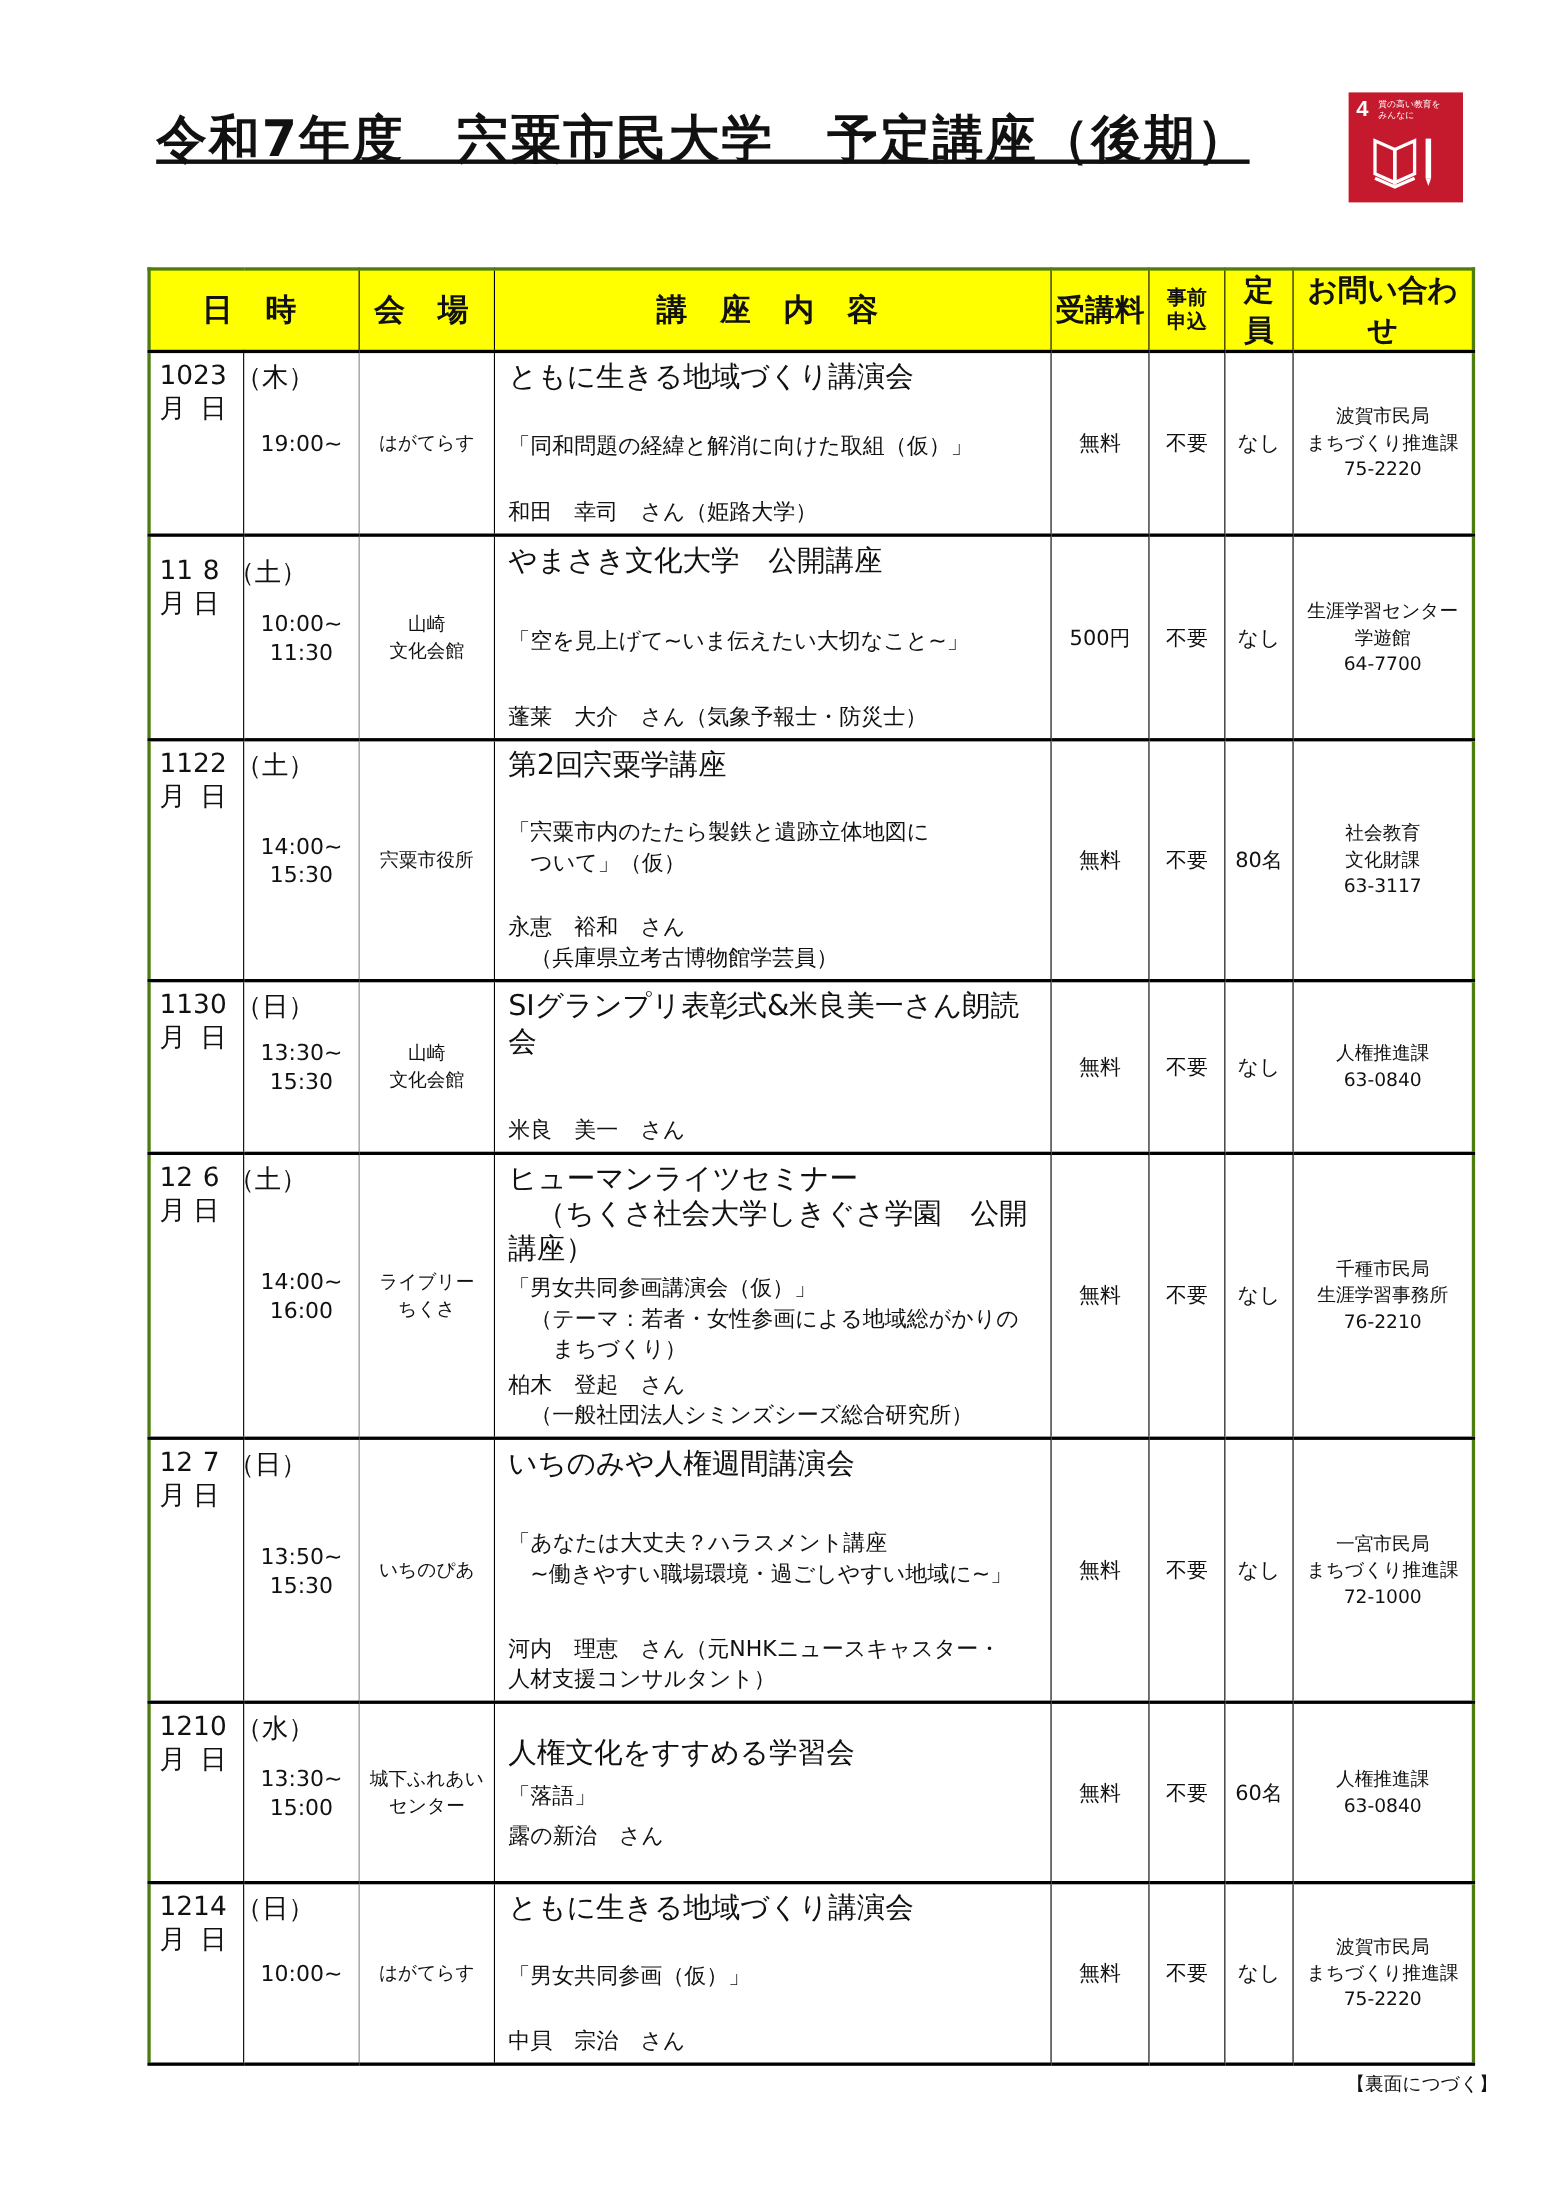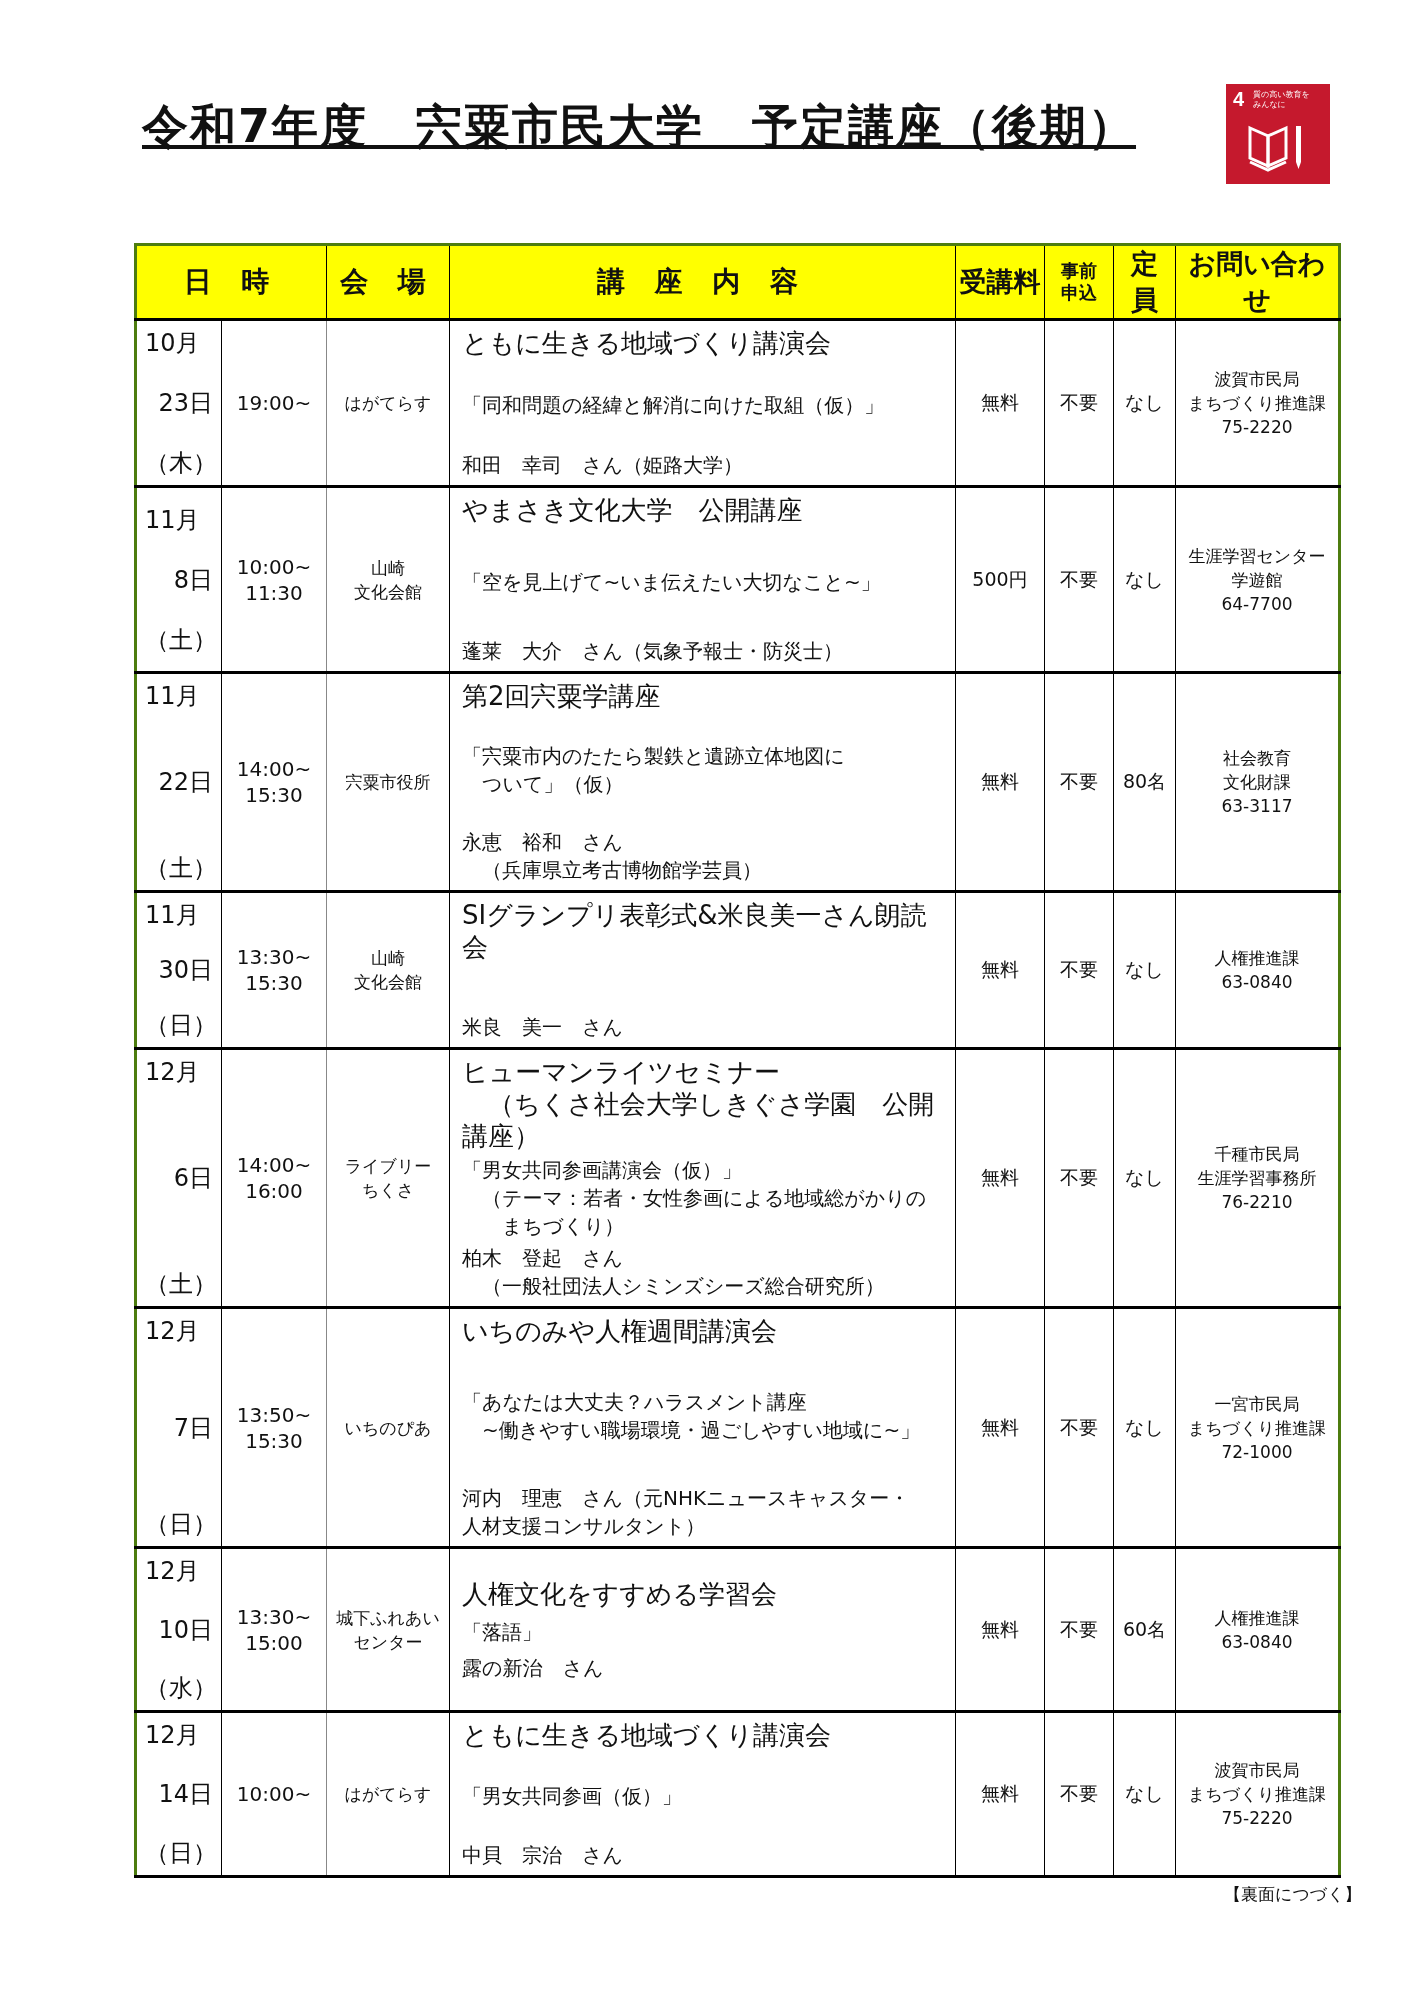--- a/index.html
+++ b/index.html
@@ -10,21 +10,21 @@
   .sdg .txt { position: absolute; left: 27px; top: 6px; font-size: 8px; line-height: 10px; white-space: pre; }
   .sdg svg { position: absolute; left: 22px; top: 38px; }
   table.sched { position: absolute; left: 134px; top: 243px; width: 1204px; border-collapse: collapse; table-layout: fixed; border: 3px solid #4d7c0f; }
   table.sched th { background: #ffff00; font-weight: bold; border: 1px solid #000; border-bottom: 3px solid #000; height: 72px; padding: 0; text-align: center; vertical-align: middle; }
   table.sched td { border-left: 1px solid #000; border-right: 1px solid #000; padding: 0; vertical-align: middle; }
   tr.row td { border-bottom: 3px solid #000; }
   th.h-big { font-size: 28px; letter-spacing: 10px; }
   th.h-mid { font-size: 27px; }
   th.h-small { font-size: 18px; line-height: 22px; margin-top: 48px; }
   td.date { font-size: 24px; }
-  .date-wrap { display: flex; flex-direction: column; justify-content: space-between; height: 100%; padding: 6px 0 6px 8px; box-sizing: border-box; }
+  .date-wrap { display: flex; flex-direction: row; justify-content: space-between; height: 100%; padding: 6px 0 6px 8px; box-sizing: border-box; }
   .date-wrap .day { text-align: right; padding-right: 8px; }
   td.time { text-align: center; font-size: 20px; line-height: 26px; border-right: 1px solid #888 !important; }
   td.venue { text-align: center; font-size: 17px; line-height: 24px; border-left: 1px solid #888 !important; }
   td.content { font-size: 20px; padding-left: 6px !important; }
   .content-wrap { display: flex; flex-direction: column; justify-content: space-between; height: 100%; padding: 6px 4px 6px 6px; box-sizing: border-box; }
   .c-title { font-size: 26px; line-height: 32px; }
   .c-sub, .c-speaker { font-size: 20px; line-height: 28px; white-space: pre-wrap; }
   td.center { text-align: center; font-size: 19px; }
   td.contact { text-align: center; font-size: 17px; line-height: 24px; border-left: 1px solid #888 !important; white-space: pre-line; }
   .footer-note { position: absolute; left: 1224px; top: 1883px; font-size: 17px; }

